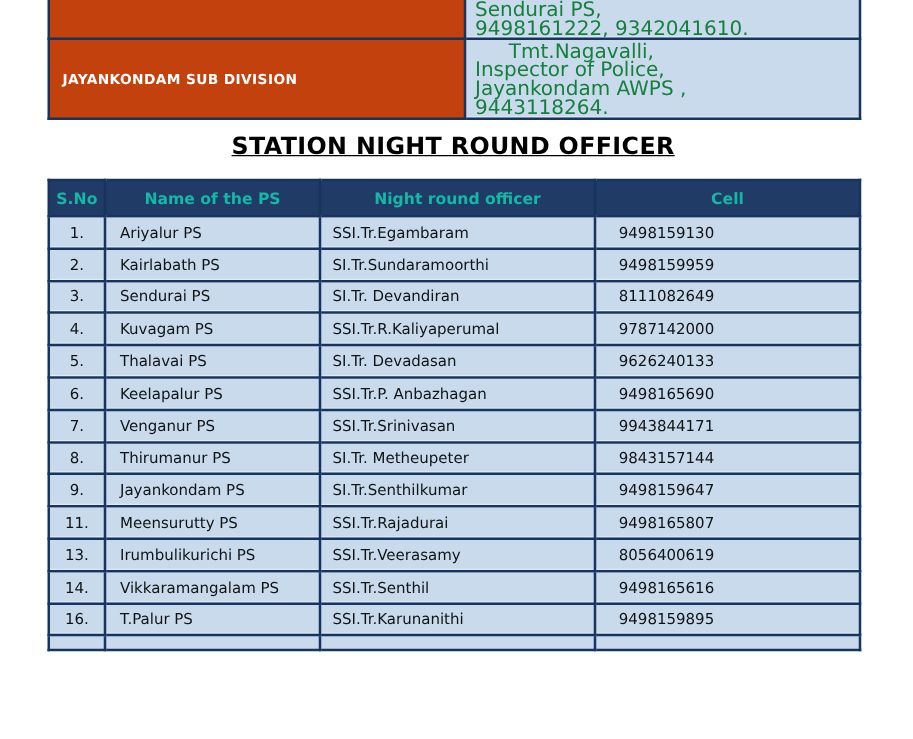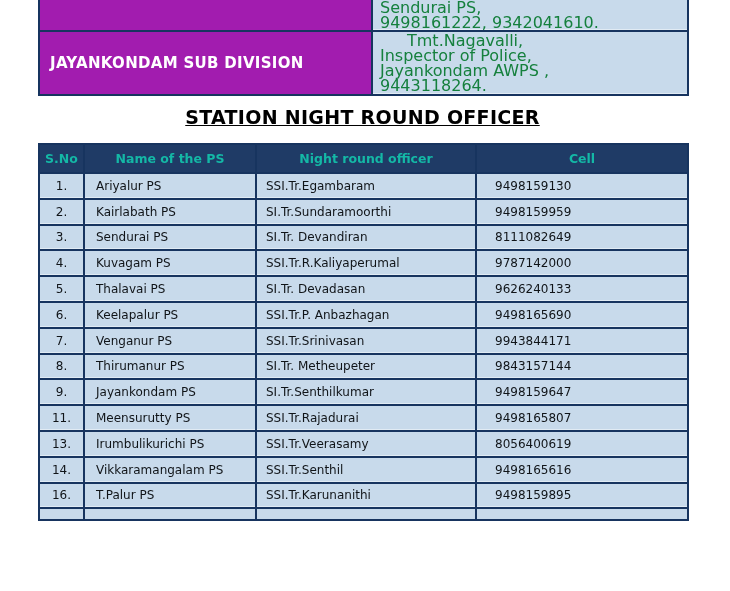--- a/index.html
+++ b/index.html
@@ -22,24 +22,24 @@
     width: 649px;
     border-collapse: collapse;
     table-layout: fixed;
   }
   .division-table td {
     border: 2px solid #17345f;
   }
   .division-table tr.div-row-cut  { height: 73px; }
   .division-table tr.div-row-full { height: 58px; }
   td.division-name-cell {
-    background: #a21caf;
+    background: #c2410c;
     color: #ffffff;
     font-weight: bold;
-    font-size: 15px;
+    font-size: 11px;
     letter-spacing: 0.3px;
     padding-left: 10px;
     vertical-align: middle;
   }
   td.contact-cell {
     background: #c8daeb;
     padding: 1px 6px 1px 7px;
     vertical-align: middle;
     box-shadow: inset 0 -1px 0 rgba(255,255,255,0.45);
   }

